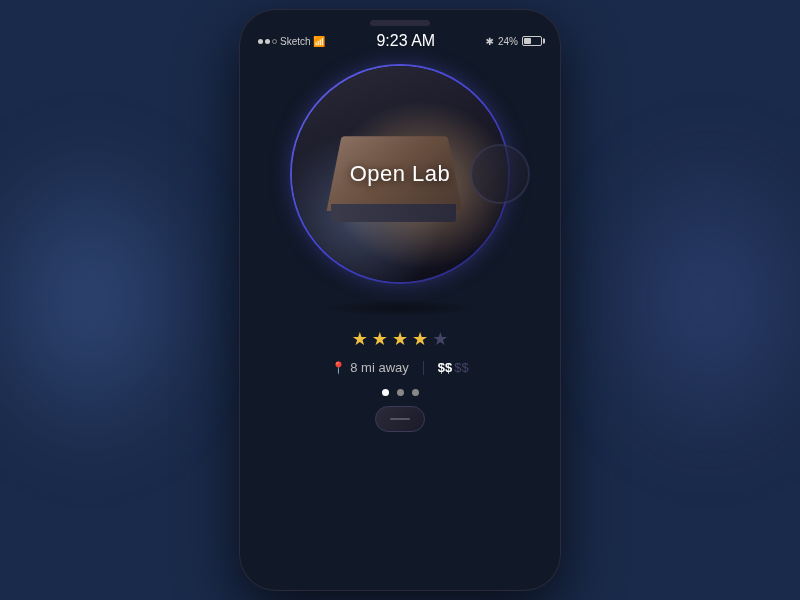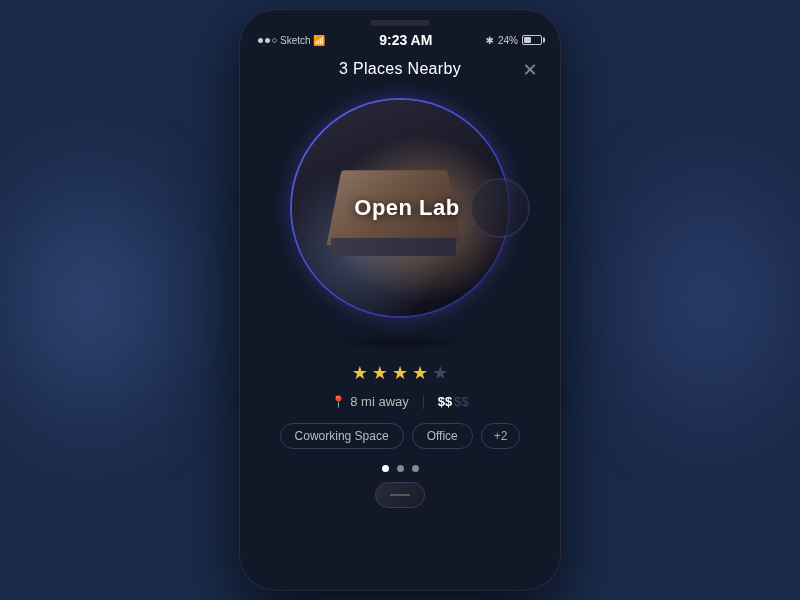--- a/index.html
+++ b/index.html
@@ -88,22 +88,22 @@
       background: #ccc;
       border-radius: 50%;
     }
 
     .dot.empty {
       background: transparent;
       border: 1px solid #888;
     }
 
     .status-center {
-      font-size: 14px;
-      font-weight: 700;
+      font-size: 16px;
+      font-weight: 400;
       color: #fff;
     }
 
     .status-right {
       display: flex;
       align-items: center;
       gap: 4px;
       font-size: 10px;
       color: #ccc;
     }
@@ -234,26 +234,25 @@
       border-radius: 0 0 3px 3px;
     }
 
     .place-name {
       position: absolute;
       top: 50%;
       left: 50%;
       transform: translate(-50%, -50%);
       color: #fff;
       font-size: 22px;
-      font-weight: 700;
+      font-weight: 400;
       letter-spacing: 0.5px;
       text-shadow: 0 1px 8px rgba(0,0,0,0.8);
       white-space: nowrap;
       z-index: 10;
-      margin-left: 7px;
     }
 
     
     .side-card-right {
       position: absolute;
       right: -20px;
       top: 50%;
       transform: translateY(-50%);
       width: 60px;
       height: 60px;
@@ -415,24 +414,20 @@
     <div class="status-center">9:23 AM</div>
     <div class="status-right">
       <span>✱</span>
       <span>24%</span>
       <div class="battery">
         <div class="battery-fill"></div>
       </div>
     </div>
   </div>
 
-  <div class="header">
-    <span class="header-title">3 Places Nearby</span>
-    <div class="close-btn">✕</div>
-  </div>
 
   <div class="card-area">
 
     <div class="place-circle-wrapper">
       <div class="place-circle">
         <div class="circle-image"></div>
         <span class="place-name">Open Lab</span>
       </div>
       <div class="side-card-right"></div>
     </div>
@@ -452,25 +447,20 @@
         <span class="pin-icon">📍</span>
         <span>8 mi away</span>
       </div>
       <div class="divider"></div>
       <div class="price-info">
         <span class="price-active">$$</span>
         <span class="price-faded">$$</span>
       </div>
     </div>
 
-    <div class="tags-row">
-      <div class="tag">Coworking Space</div>
-      <div class="tag">Office</div>
-      <div class="tag more">+2</div>
-    </div>
 
     <div class="dots-row">
       <div class="page-dot active"></div>
       <div class="page-dot"></div>
       <div class="page-dot"></div>
     </div>
 
     <div class="bottom-btn-area">
       <div class="bottom-handle">
         <div class="handle-line"></div>

